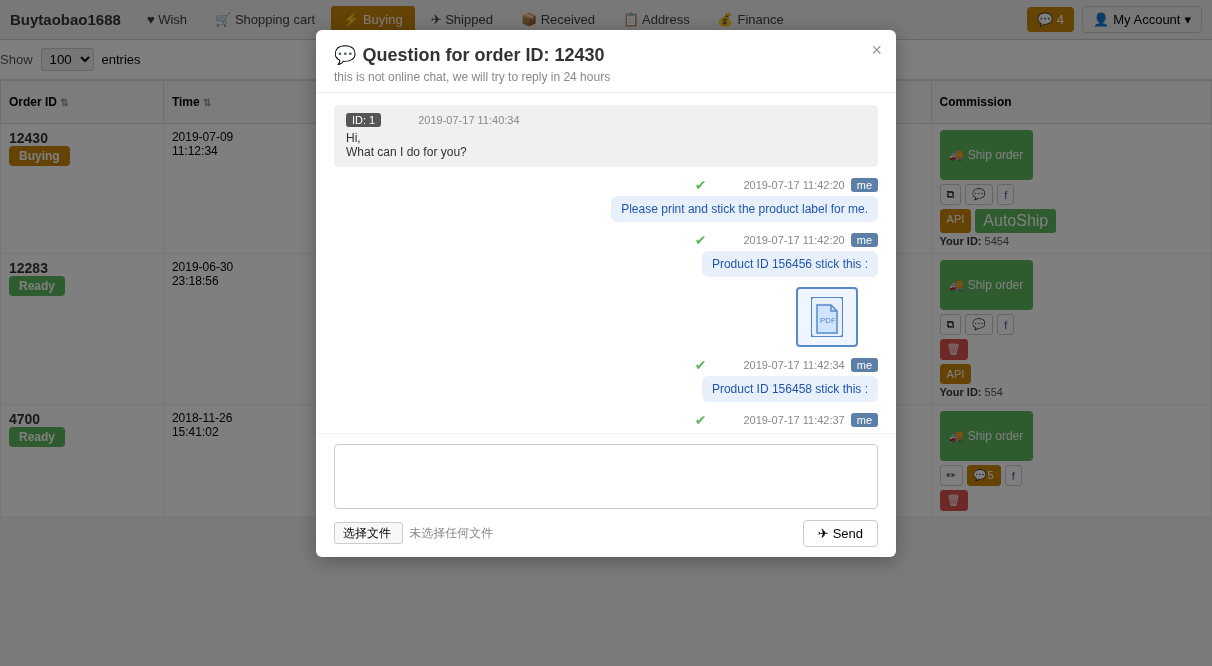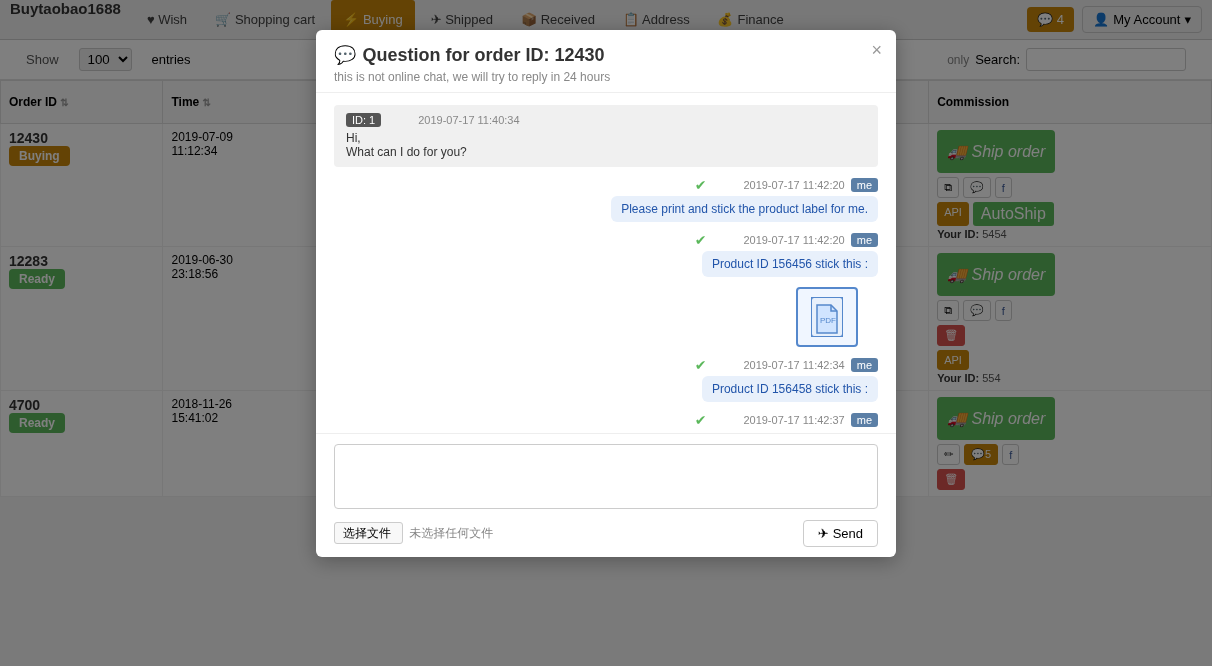--- a/index.html
+++ b/index.html
@@ -3,20 +3,21 @@
   <meta charset="utf-8">
   <style>
     * { box-sizing: border-box; margin: 0; padding: 0; }
     body { font-family: Arial, sans-serif; font-size: 13px; background: #f5f5f5; overflow: hidden; }
 
     
     .top-nav {
       background: #f0f0f0;
       border-bottom: 1px solid #ccc;
       display: flex;
+      align-items: center;
       padding: 0 10px;
       height: 40px;
       gap: 4px;
     }
     .nav-brand {
       font-weight: bold;
       font-size: 15px;
       color: #333;
       margin-right: 10px;
     }
@@ -53,24 +54,24 @@
       border: 1px solid #ccc;
       border-radius: 4px;
       padding: 5px 10px;
       cursor: pointer;
       font-size: 13px;
       display: flex; align-items: center; gap: 4px;
     }
 
     
     .table-controls {
-      padding: 8px 26px;
+      padding: 8px 0;
       display: flex;
       align-items: center;
-      gap: 20px;
+      gap: 8px;
       background: #fff;
       border-bottom: 1px solid #e0e0e0;
     }
     .show-label { color: #555; }
     .entries-select {
       border: 1px solid #ccc;
       border-radius: 3px;
       padding: 2px 4px;
     }
     .search-area {
@@ -127,25 +128,25 @@
     .status-buying { background: #c8860a; }
     .status-ready { background: #5cb85c; }
     .fee-row { display: flex; justify-content: space-between; gap: 10px; }
     .fee-label { color: #666; }
     .fee-val { color: #333; }
     .btn-ship {
       background: #5cb85c;
       color: #fff;
       border: none;
       border-radius: 4px;
-      padding: 12px 10px;
-      cursor: pointer;
-      font-size: 16px;
+      padding: 18px 10px;
+      cursor: pointer;
+      font-size: 12px;
       white-space: nowrap;
-      display: flex; align-items: center; gap: 4px; font-style: italic;
+      display: flex; align-items: center; gap: 4px;
     }
     .btn-icon-row {
       display: flex;
       gap: 4px;
       margin-top: 4px;
       flex-wrap: wrap;
     }
     .btn-sm {
       border: 1px solid #ccc;
       background: #fff;
@@ -368,25 +369,20 @@
     </button>
   </div>
 </div>
 
 <div class="table-controls">
   <span class="show-label">Show</span>
   <select class="entries-select">
     <option>100</option>
   </select>
   <span>entries</span>
-  <div class="search-area">
-    <span class="cols-only-label">only</span>
-    <span>Search:</span>
-    <input class="search-input" type="text" style="">
-  </div>
 </div>
 
 <div class="table-wrapper">
   <table>
     <thead>
       <tr>
         <th>Order ID <span class="sort-icon">⇅</span></th>
         <th>Time <span class="sort-icon">⇅</span></th>
         <th>Fee detail(R</th>
         <th></th>

